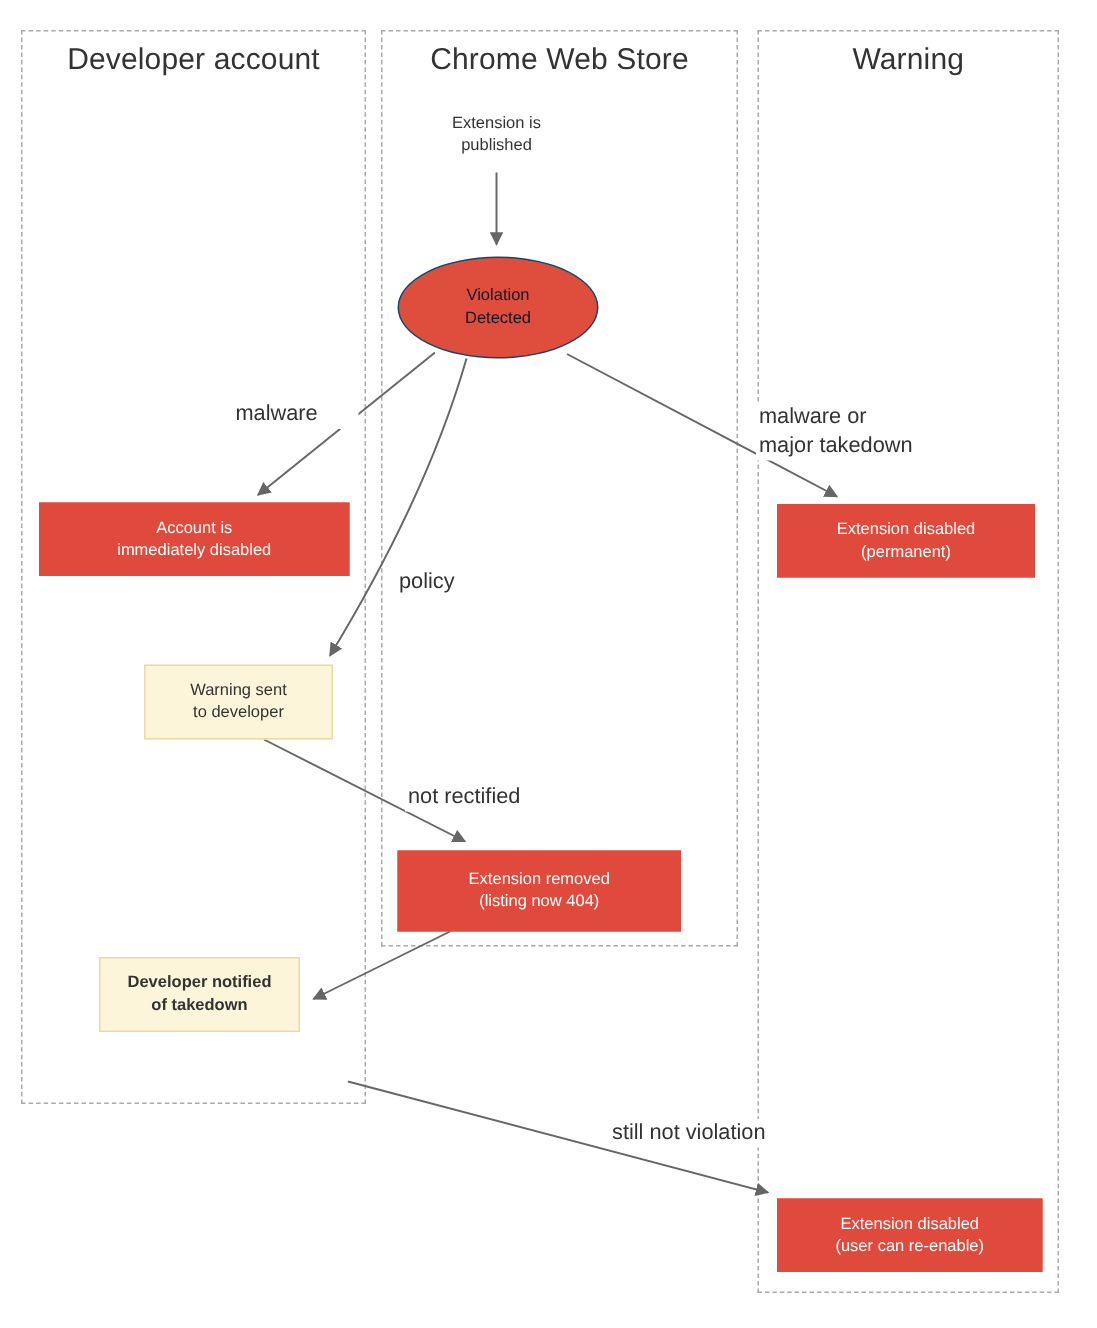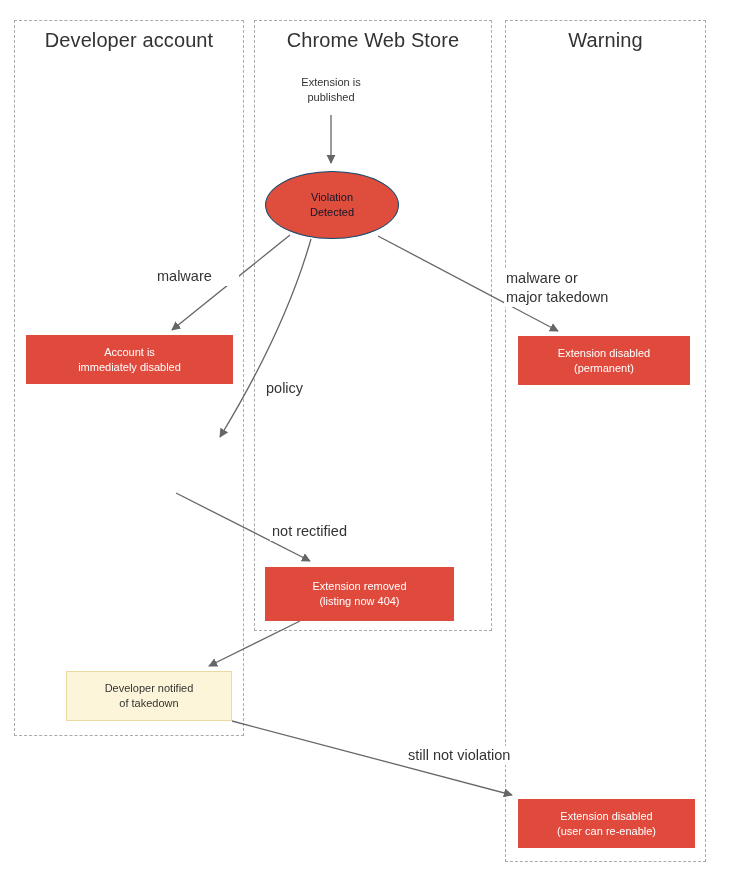--- a/index.html
+++ b/index.html
@@ -128,25 +128,27 @@
 
   <div class="node plain" style="left:264px; top:66px; width:134px; height:48px;">Extension is
 published</div>
 
   <div class="node ellipse" style="left:265px; top:171px; width:134px; height:68px;">Violation
 Detected</div>
 
   <div class="node red" style="left:26px; top:335px; width:207px; height:49px;">Account is
 immediately disabled</div>
 
+  <div class="node cream" style="left:96px; top:443px; width:126px; height:50px;">Warning sent
+to developer</div>
 
   <div class="node red" style="left:265px; top:567px; width:189px; height:54px;">Extension removed
 (listing now 404)</div>
 
-  <div class="node cream" style="left:66px; top:671px; width:166px; height:50px;">Developer notified
+  <div class="node cream" style="left:66px; top:638px; width:134px; height:50px;font-weight:bold;">Developer notified
 of takedown</div>
 
   <div class="node red" style="left:518px; top:336px; width:172px; height:49px;">Extension disabled
 (permanent)</div>
 
   <div class="node red" style="left:518px; top:799px; width:177px; height:49px;">Extension disabled
 (user can re-enable)</div>
 
   <div class="edge-label" style="left:155px; top:267px; width:80px;">malware</div>
 

